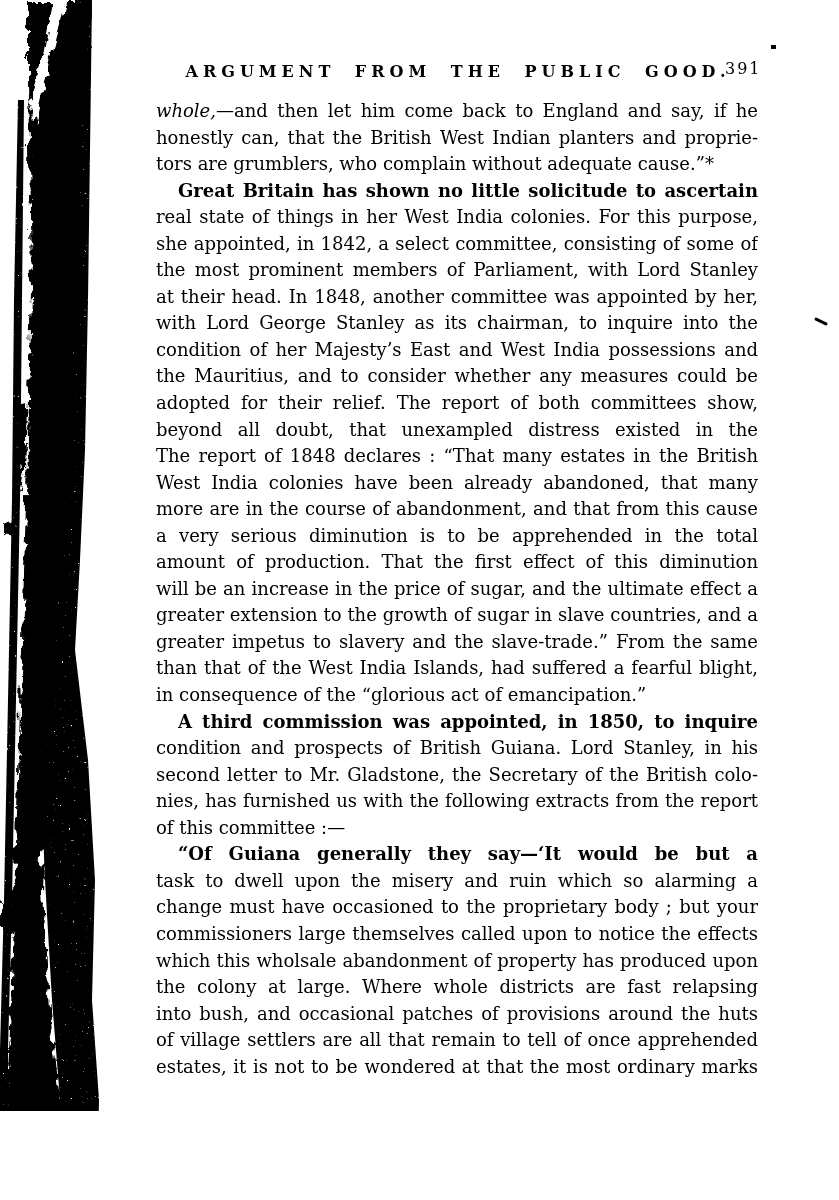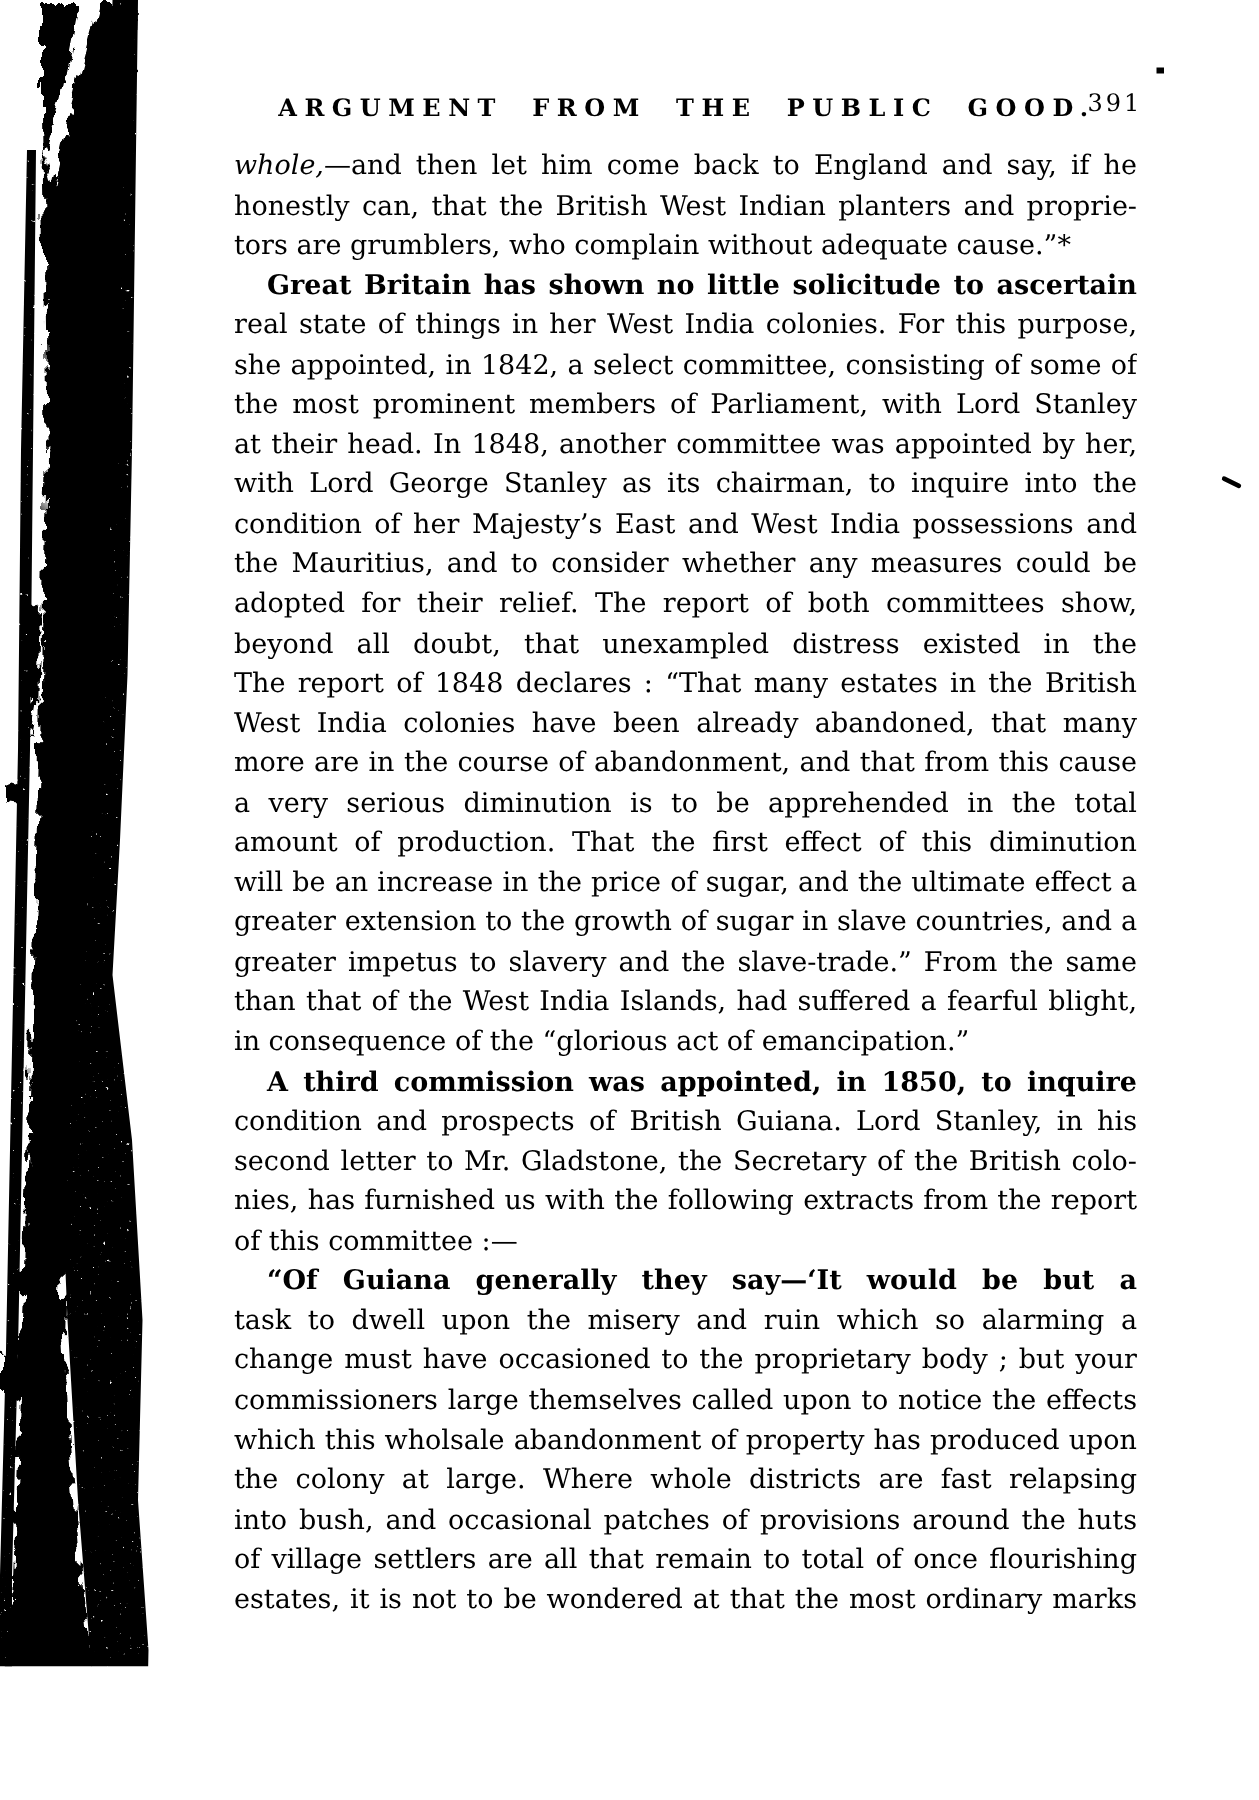--- a/index.html
+++ b/index.html
@@ -111,21 +111,21 @@
         <div class="tline lastline">of this committee :—</div>
       </div>
     <div>
         <div class="tline indent">“Of Guiana generally they say—‘It would be but a melancholy</div>
         <div class="tline">task to dwell upon the misery and ruin which so alarming a</div>
         <div class="tline">change must have occasioned to the proprietary body ; but your</div>
         <div class="tline">commissioners large themselves called upon to notice the effects</div>
         <div class="tline">which this wholsale abandonment of property has produced upon</div>
         <div class="tline">the colony at large.  Where whole districts are fast relapsing</div>
         <div class="tline">into bush, and occasional patches of provisions around the huts</div>
-        <div class="tline">of village settlers are all that remain to total of once flourishing</div>
+        <div class="tline">of village settlers are all that remain to tell of once apprehended</div>
         <div class="tline">estates, it is not to be wondered at that the most ordinary marks</div>
       </div>
   </div>
 
   <div class="footnote-rule"></div>
   <div class="footnote">
     <span>*</span>
     <span>“The West Indies and North America,” by Robt. Baird, A. M., p. 143.</span>
   </div>
 

